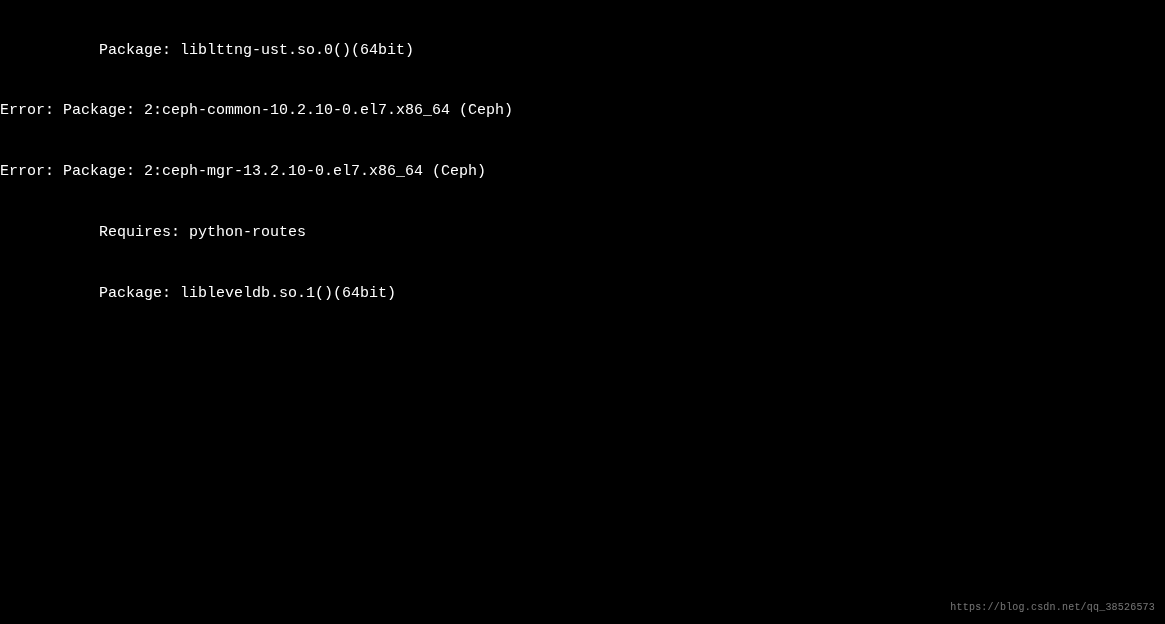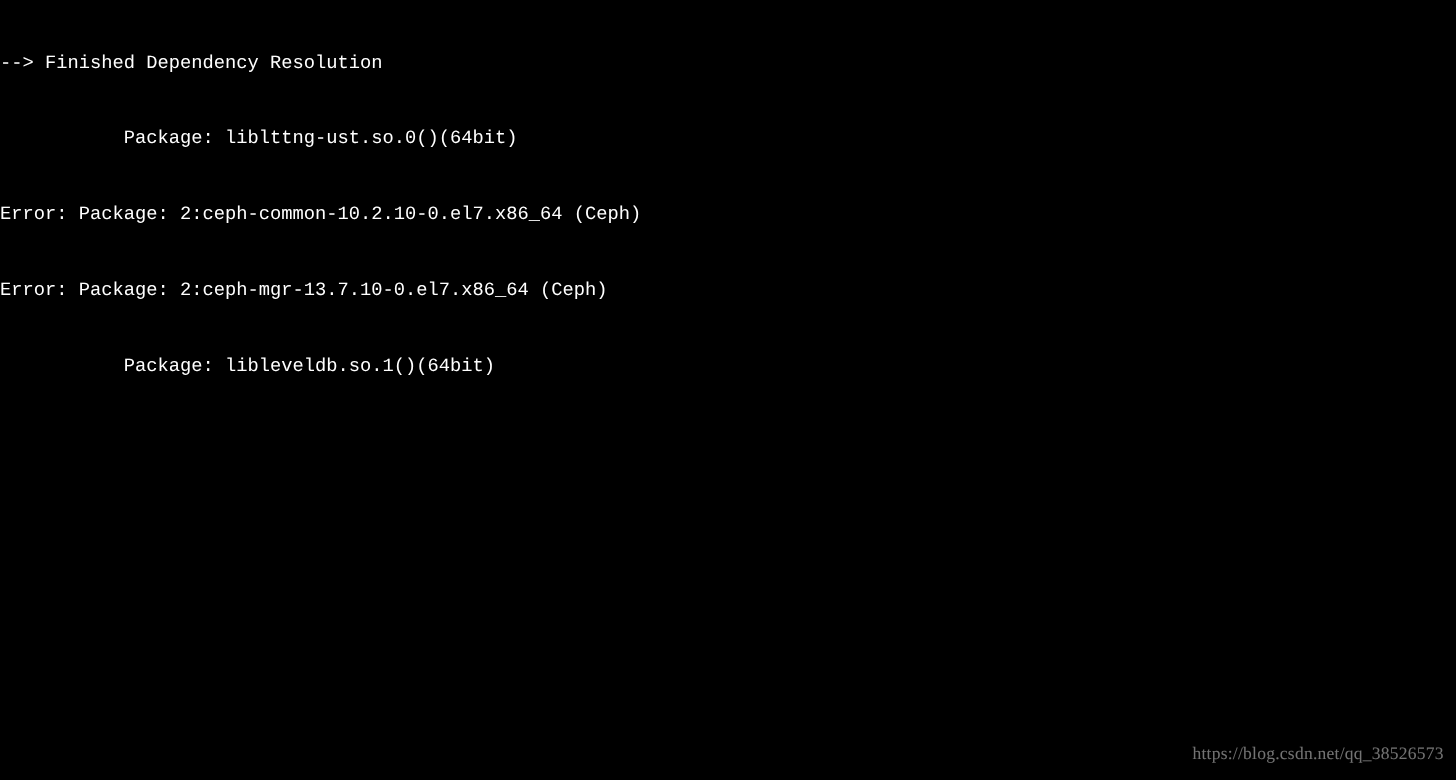--- a/index.html
+++ b/index.html
@@ -20,33 +20,33 @@
       padding: 0;
     }
     .line {
       display: block;
     }
     .watermark {
       position: absolute;
       bottom: 10px;
       right: 10px;
       color: rgba(255, 255, 255, 0.45);
-      font-size: 14px;
-      font-family: Liberation Serif, serif;
+      font-size: 10px;
+      font-family: Liberation Mono, monospace;
       letter-spacing: 0.2px;
     }
   </style>
 </head>
 <body>
 
 <div class="terminal-content">
-  <span class="line">--&gt; Finished Dependency Resolution</span>
   <span class="line">           Package: liblttng-ust.so.0()(64bit)</span>
   <span class="line">Error: Package: 2:ceph-common-10.2.10-0.el7.x86_64 (Ceph)</span>
-  <span class="line">Error: Package: 2:ceph-mgr-13.7.10-0.el7.x86_64 (Ceph)</span>
+  <span class="line">Error: Package: 2:ceph-mgr-13.2.10-0.el7.x86_64 (Ceph)</span>
+  <span class="line">           Requires: python-routes</span>
   <span class="line">           Package: libleveldb.so.1()(64bit)</span>
   
   
   
   
   
   
   
   
   

